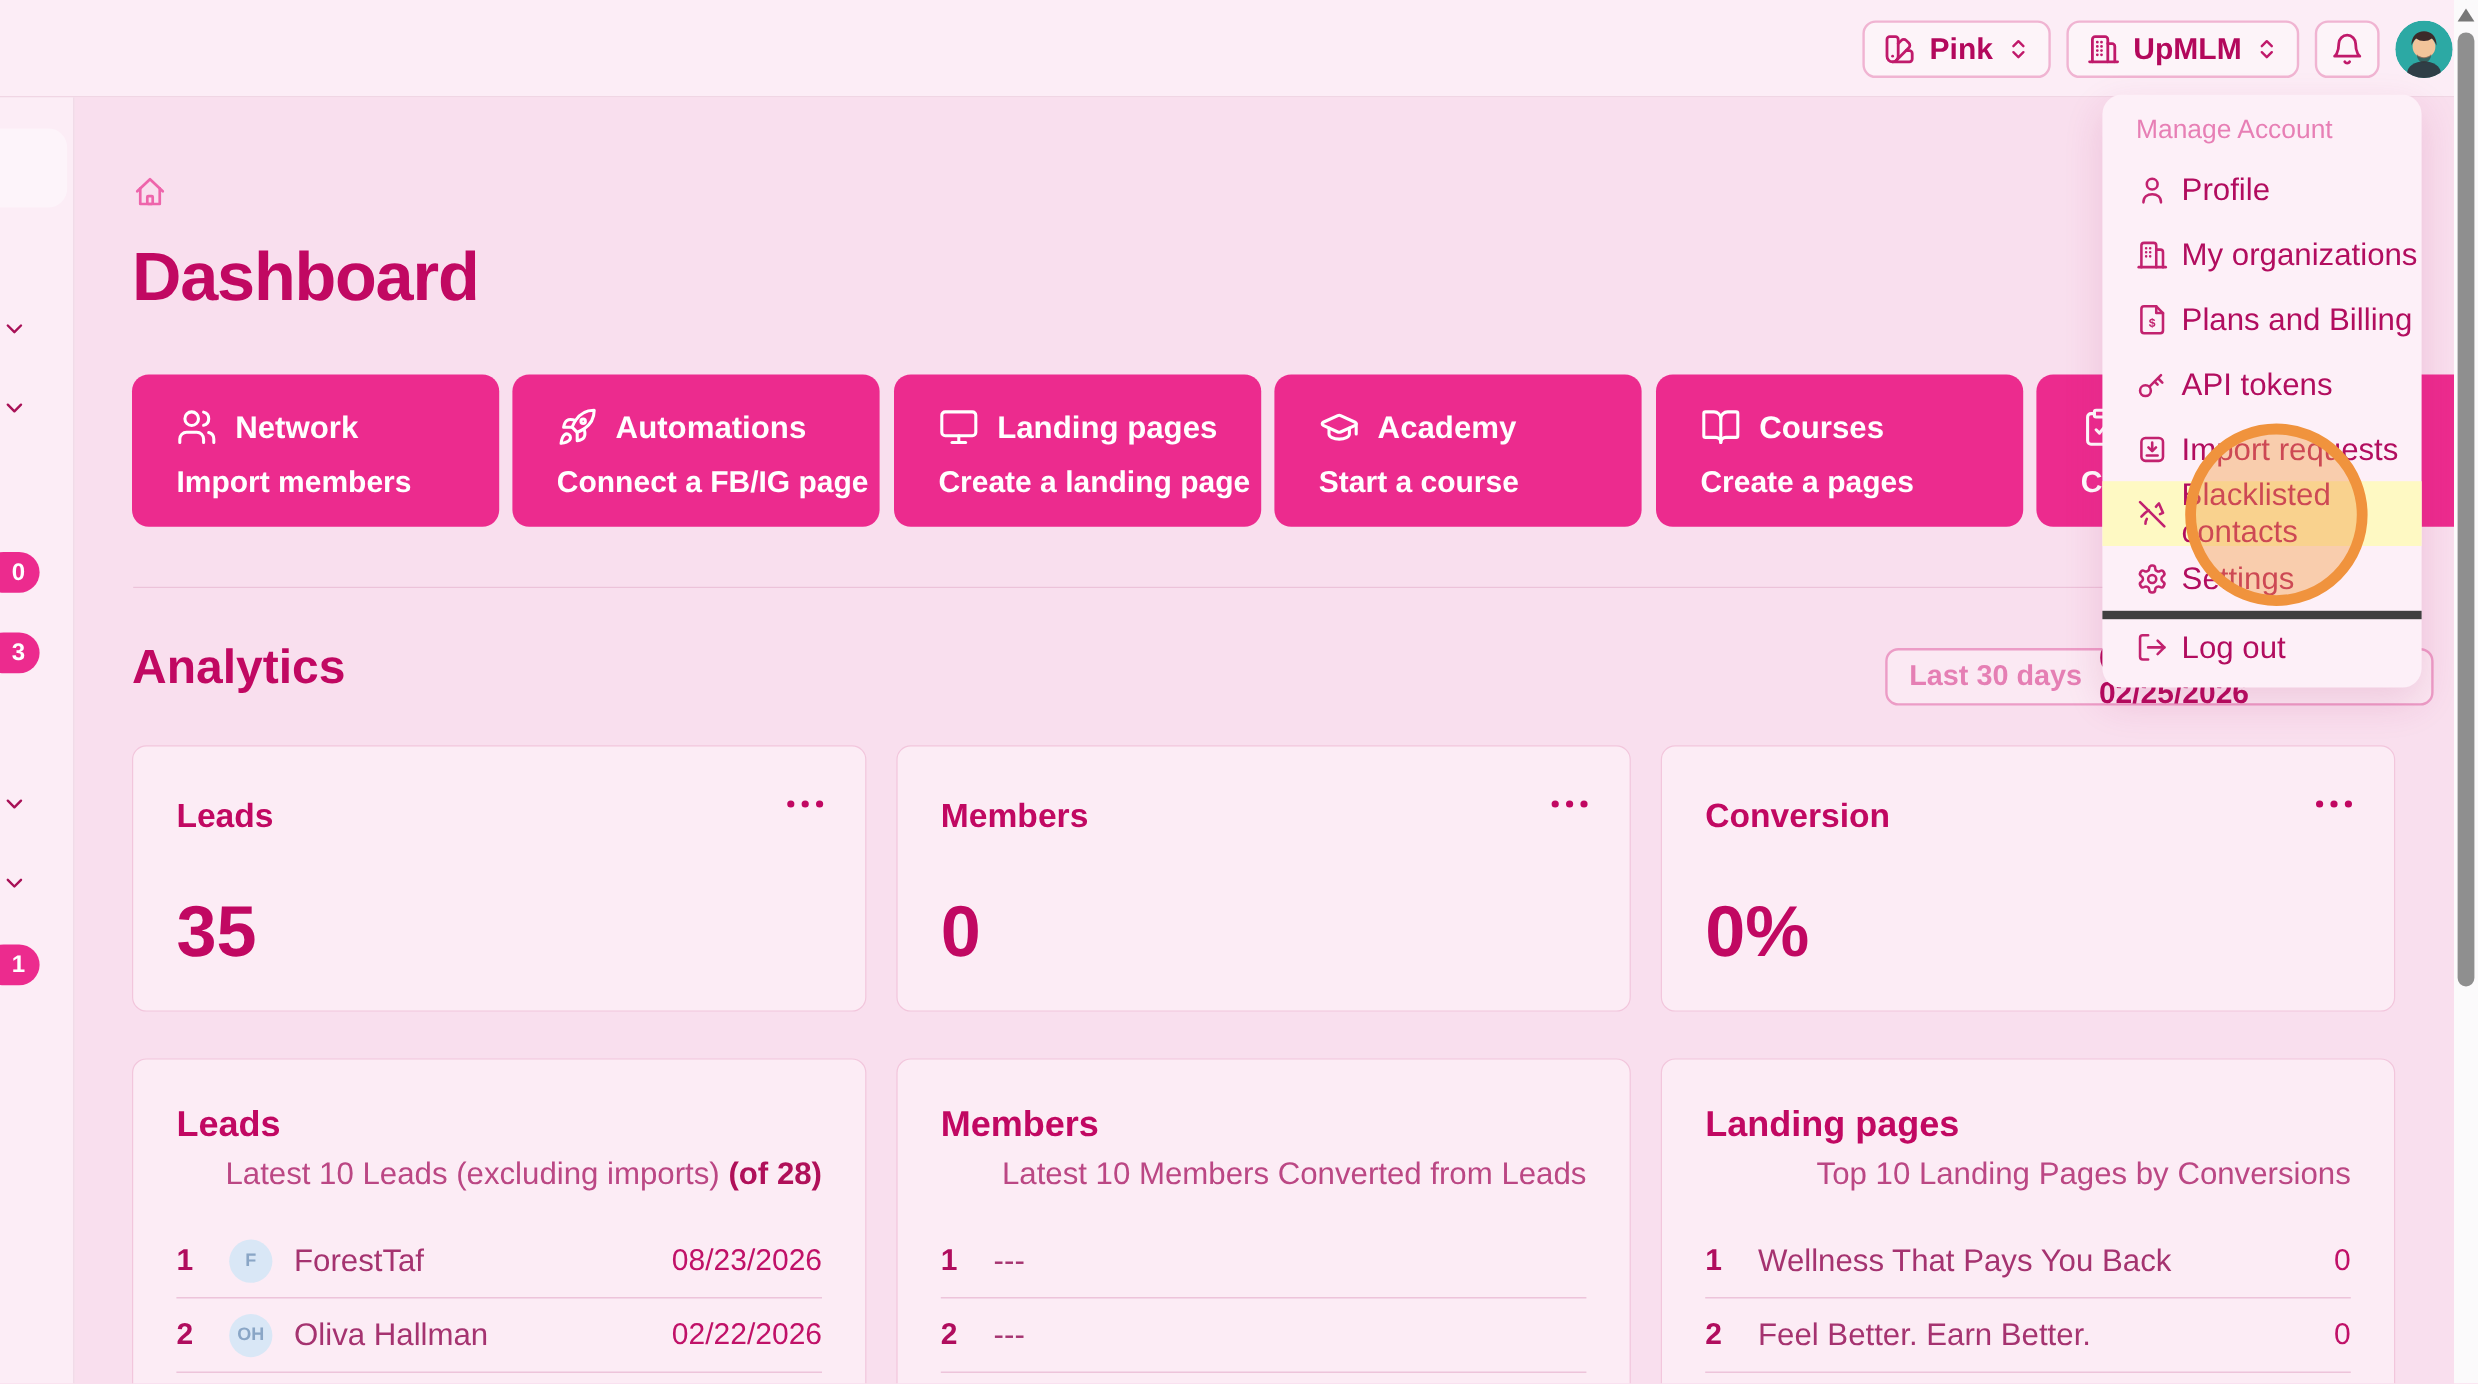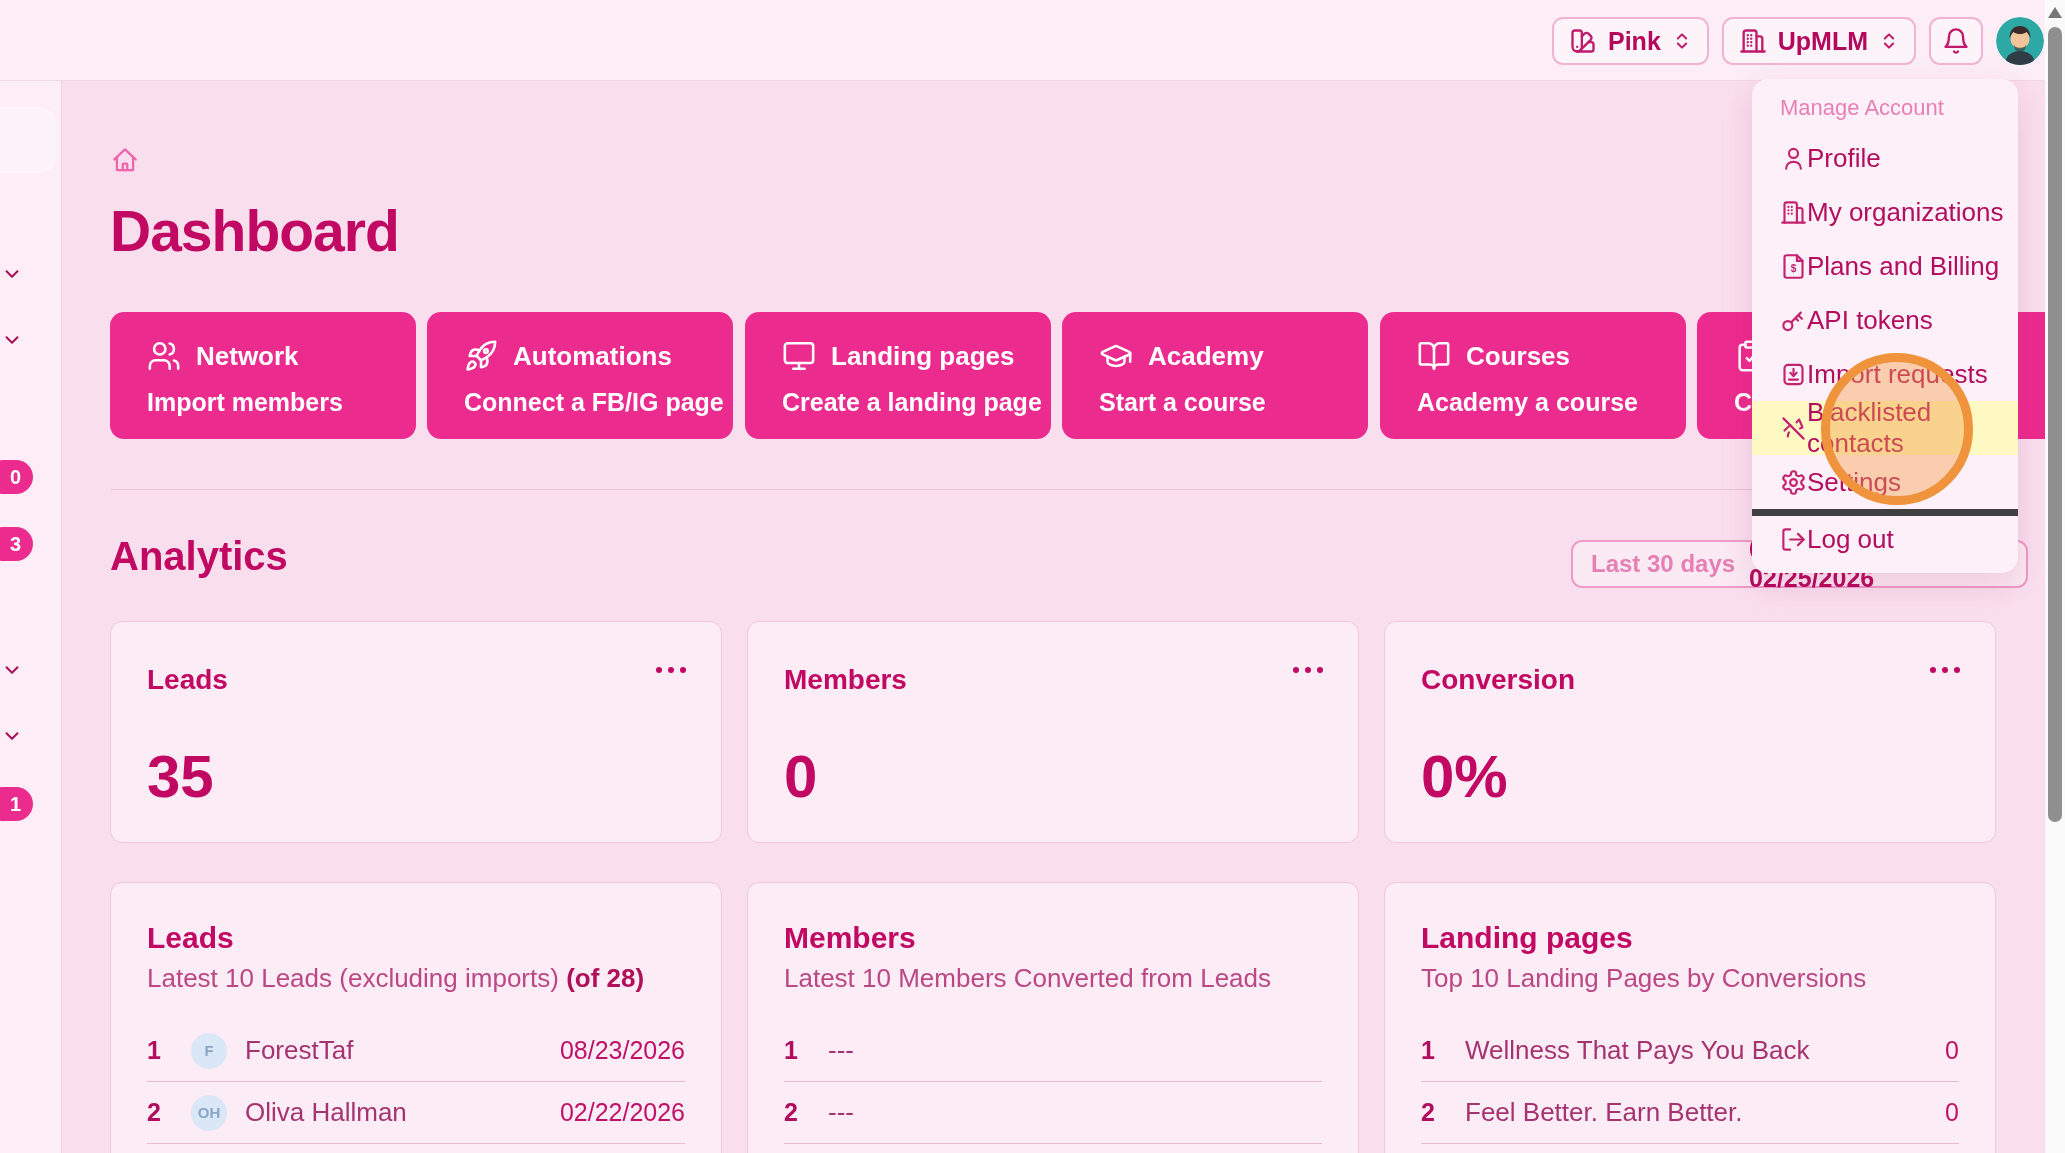--- a/index.html
+++ b/index.html
@@ -43,33 +43,33 @@
   .date-value { font-size:25px; font-weight:700; color:#b3085c; flex:1; }
   .date-btn .chev { color:#b3085c; }
 
   .stat-card { position:absolute; top:539px; width:612px; height:222px; background:#fcecf5; border:1px solid #f2c6dc; border-radius:12px; padding:42px 36px 0; }
   .stat-title { font-size:28px; font-weight:700; color:#c10862; }
   .dots { position:absolute; right:34px; top:44px; color:#c10862; cursor:pointer; }
   .stat-value { margin-top:46px; font-size:60px; font-weight:700; color:#c10862; }
 
   .list-card { position:absolute; top:800px; width:612px; height:420px; background:#fcecf5; border:1px solid #f2c6dc; border-radius:12px; padding:38px 36px 0; }
   .list-title { font-size:30px; font-weight:700; color:#c10862; }
-  .list-sub { margin-top:8px; font-size:26px; color:#bb4784; }
+  .list-sub { margin-top:8px; font-size:26px; color:#bb4784;text-align:right; }
   .list-sub b { color:#b01059; font-weight:700; }
   .rows { margin-top:26px; }
   .row { display:flex; align-items:center; gap:18px; height:62px; border-bottom:1px solid #e9bad4; }
   .row-num { width:26px; font-size:25px; font-weight:700; color:#b00d5e; }
   .row-av { width:36px; height:36px; border-radius:50%; background:#d9e7f6; color:#8aa6c6; font-size:15px; font-weight:600; display:flex; align-items:center; justify-content:center; }
   .row-name { flex:1; font-size:26px; color:#a53370; }
   .row-right { font-size:25px; color:#c01168; }
 
   
   .menu { position:absolute; left:1752px; top:79px; width:266px; background:#fdf0f8; border-radius:16px; box-shadow:0 12px 32px rgba(178,40,110,.16); z-index:50; padding-bottom:10px; }
   .menu-label { margin:16px 0 10px 28px; font-size:22px; color:#e77fb5; }
-  .menu-item { display:flex; align-items:center; gap:0; height:54px; padding-left:28px; font-size:26px; color:#b20d5f; cursor:pointer; }
+  .menu-item { display:flex; align-items:center; gap:11px; height:54px; padding-left:28px; font-size:26px; color:#b20d5f; cursor:pointer; }
   .menu-item .micon { color:#c2226f; }
   .menu-item.hl { background:#fef9c3; }
   .menu-item.sep { border-top:7px solid #404040;text-align:right; }
 
   .click-ring { position:absolute; left:1821px; top:353px; width:152px; height:152px; border:9px solid #f0933d; border-radius:50%; background:rgba(244,158,70,.42); z-index:55; pointer-events:none; }
 </style>
 </head>
 <body>
 
 <div class="header">
@@ -223,21 +223,21 @@
   <div class="action-card" style="left:1317px">
     <div class="ac-top">
         <span>
           <svg width="34" height="34" viewBox="0 0 24 24" fill="none" stroke="currentColor" stroke-width="1.8" stroke-linecap="round" stroke-linejoin="round">
             <path d="M12 7v14"></path>
             <path d="M3 18a1 1 0 0 1-1-1V4a1 1 0 0 1 1-1h5a4 4 0 0 1 4 4 4 4 0 0 1 4-4h5a1 1 0 0 1 1 1v13a1 1 0 0 1-1 1h-6a3 3 0 0 0-3 3 3 3 0 0 0-3-3z"></path>
           </svg>
         </span>
         <span>Courses</span>
       </div>
-    <div class="ac-sub">Academy a course</div>
+    <div class="ac-sub">Create a pages</div>
   </div>
   <div class="action-card" style="left:1634px; width:348px; border-radius:14px 0 0 14px">
     <div class="ac-top">
         <span>
           <svg width="34" height="34" viewBox="0 0 24 24" fill="none" stroke="currentColor" stroke-width="1.8" stroke-linecap="round" stroke-linejoin="round">
             <rect x="8" y="2" width="8" height="4" rx="1"></rect>
             <path d="M16 4h2a2 2 0 0 1 2 2v14a2 2 0 0 1-2 2H6a2 2 0 0 1-2-2V6a2 2 0 0 1 2-2h2"></path>
             <path d="m9 13.5 2 2 4-5"></path>
           </svg>
         </span>

